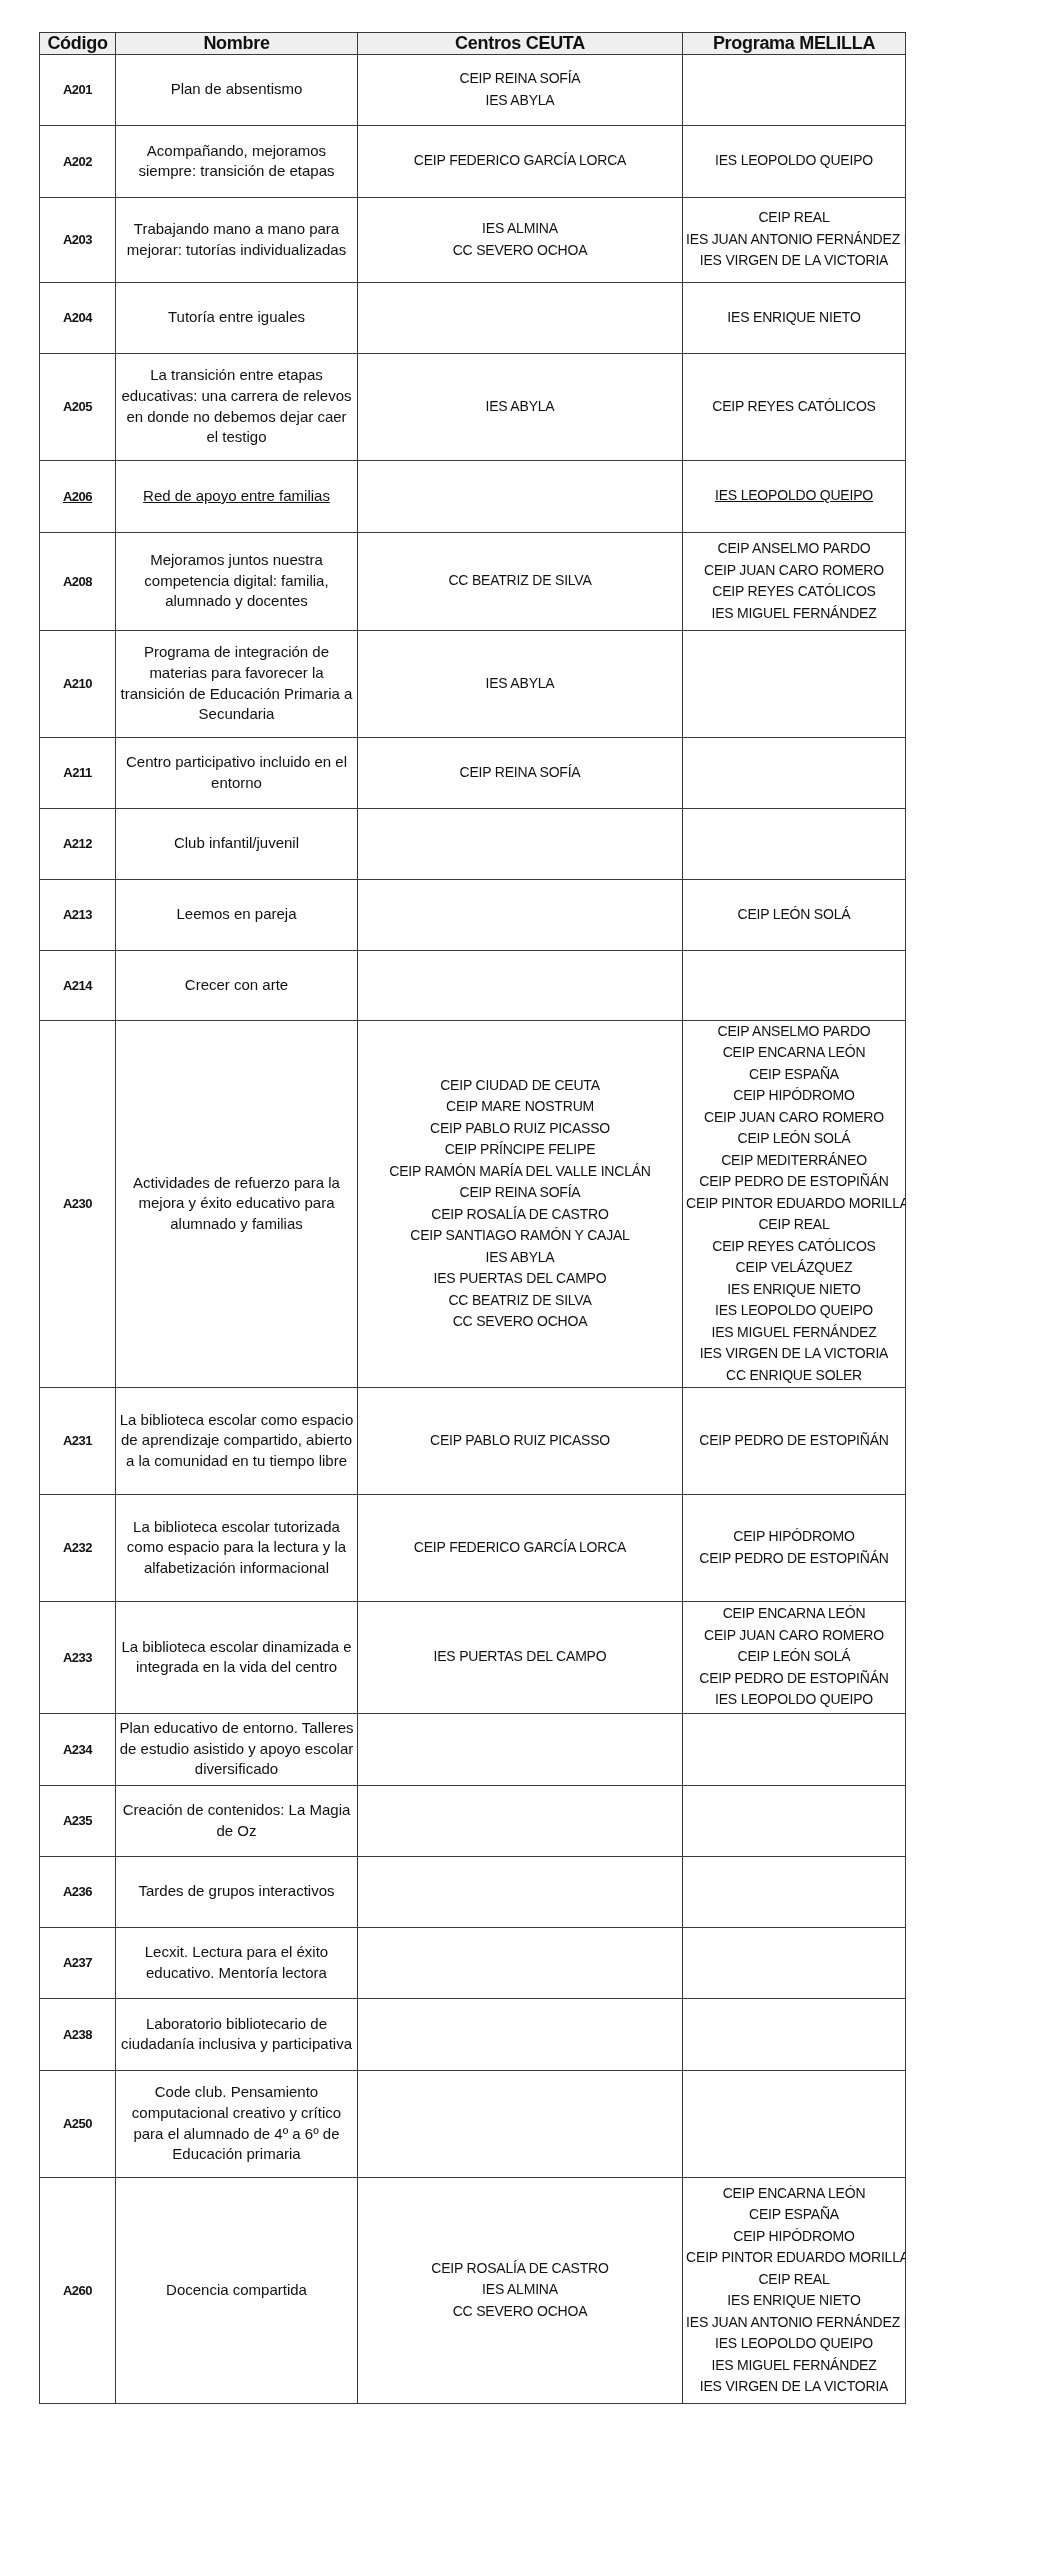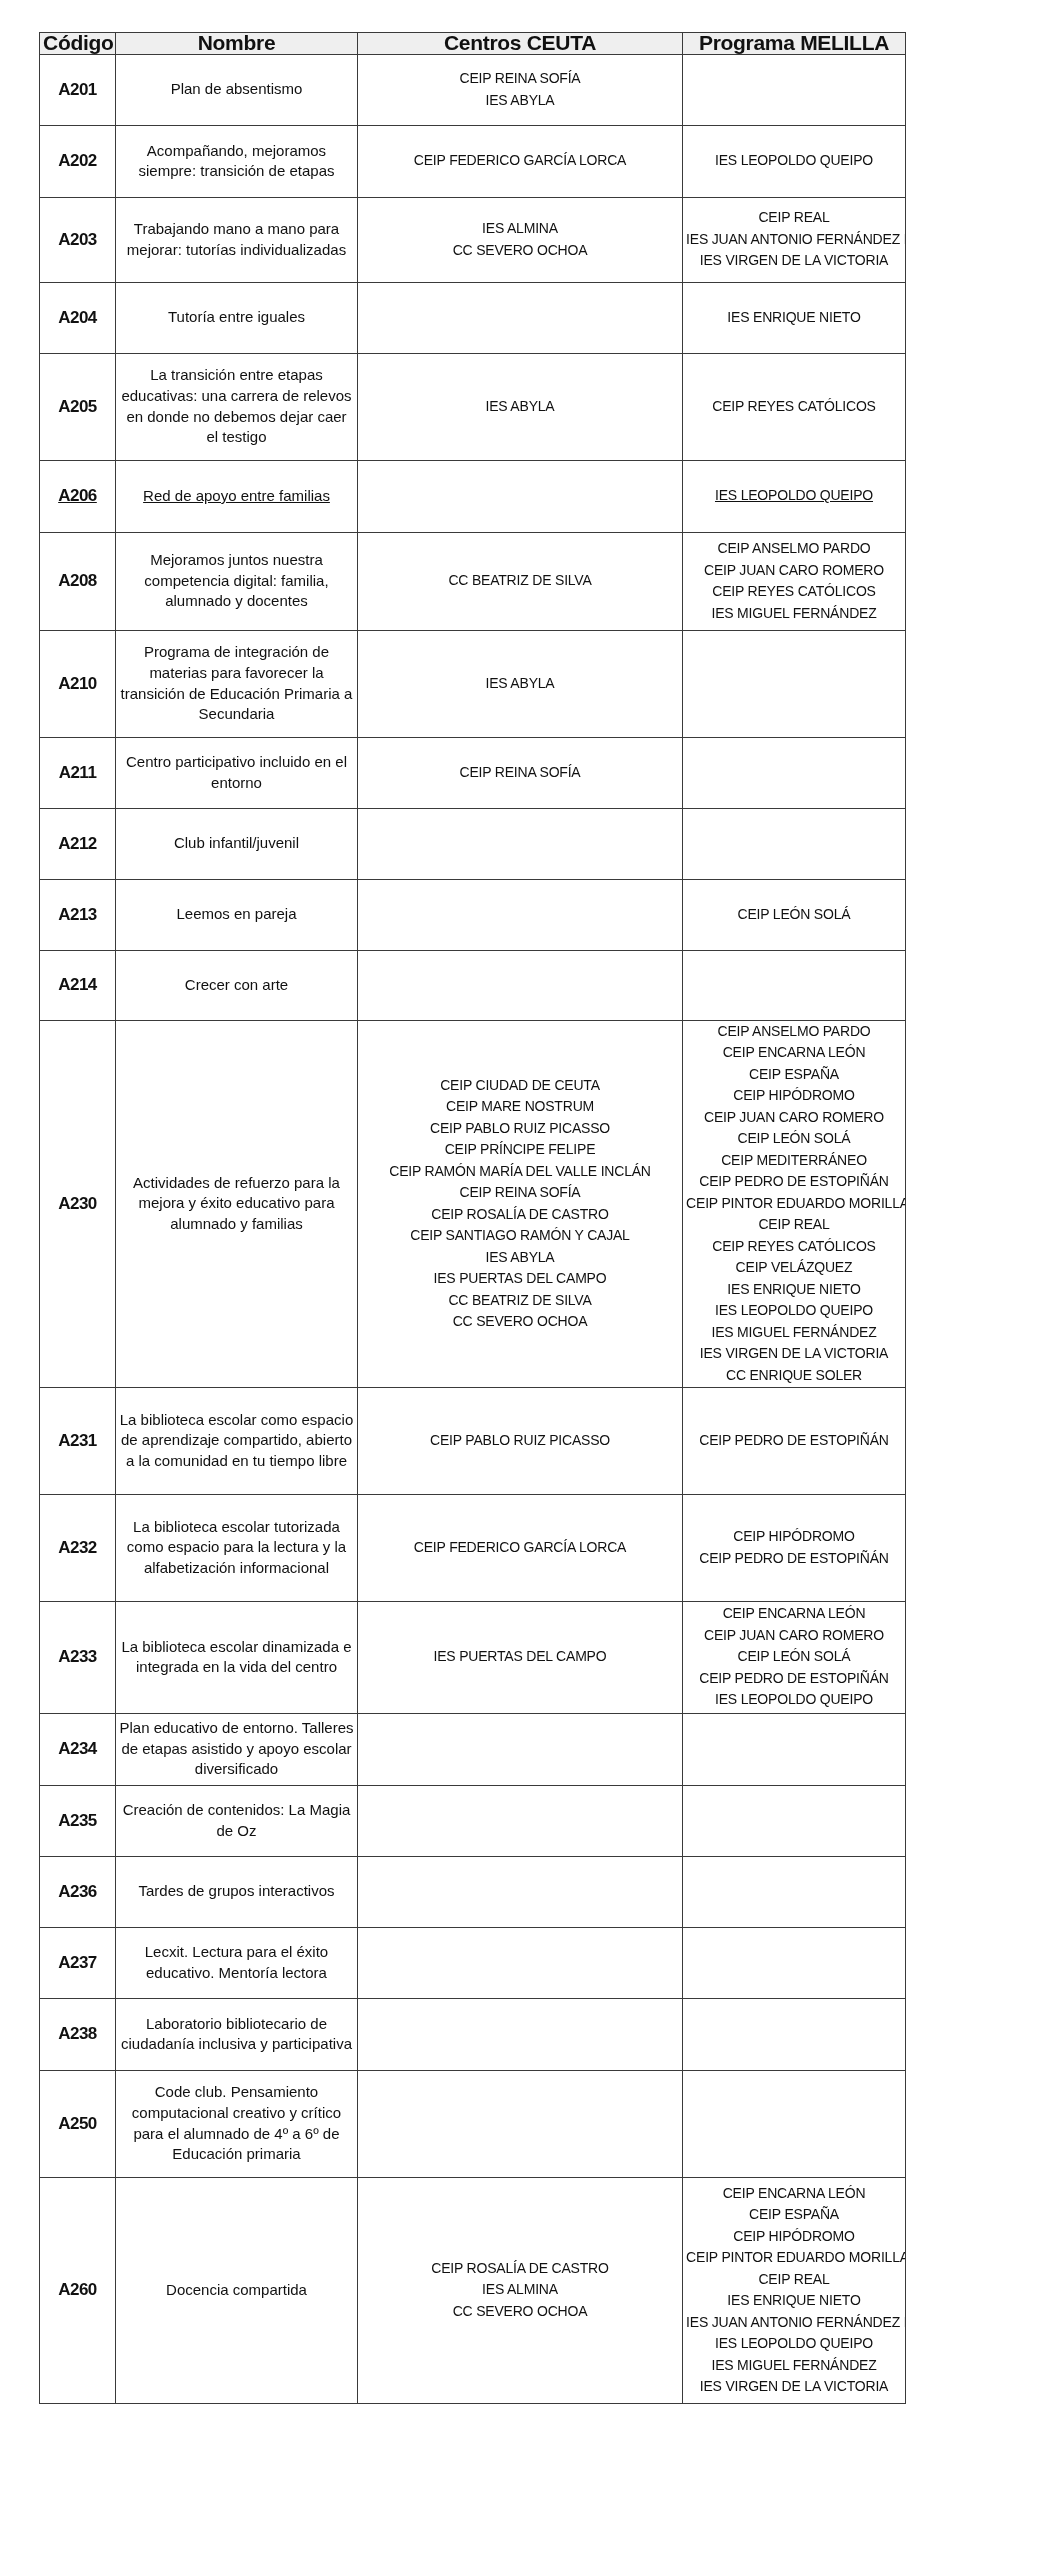--- a/index.html
+++ b/index.html
@@ -11,28 +11,28 @@
   }
   #tbl th, #tbl td {
     border: 1px solid #3a3a3a;
     text-align: center; vertical-align: middle;
     padding: 0 3.1px; box-sizing: border-box;
     overflow: hidden;
   }
   #tbl td { border-width: 0.8px 1px; }
   #tbl th {
     background: #efefef; font-weight: bold;
-    font-size: 21px; height: 16px; line-height: 20.6px;
+    font-size: 18px; height: 16px; line-height: 20.6px;
     letter-spacing: -0.3px;
   }
   .c-code { width: 76px; }
   .c-name { width: 242px; }
   .c-ceuta { width: 325px; }
   .c-mel { width: 223px; }
-  td.code { font-weight: bold; font-size: 17px; letter-spacing: -0.5px; }
+  td.code { font-weight: bold; font-size: 13px; letter-spacing: -0.5px; }
   td.name { font-size: 15px; line-height: 20.6px; }
   td.centers { font-size: 14px; line-height: 21.5px; letter-spacing: -0.2px; }
   td.centers div { white-space: nowrap; }
 </style>
 </head>
 <body>
 
 <table id="tbl">
   <colgroup>
     <col class="c-code">
@@ -223,21 +223,21 @@
     <td class="centers">
           <div>CEIP ENCARNA LEÓN</div>
           <div>CEIP JUAN CARO ROMERO</div>
           <div>CEIP LEÓN SOLÁ</div>
           <div>CEIP PEDRO DE ESTOPIÑÁN</div>
           <div>IES LEOPOLDO QUEIPO</div>
         </td>
   </tr>
       <tr style="height: 72px;">
     <td class="code">A234</td>
-    <td class="name">Plan educativo de entorno. Talleres de etapas asistido y apoyo escolar diversificado</td>
+    <td class="name">Plan educativo de entorno. Talleres de estudio asistido y apoyo escolar diversificado</td>
     <td class="centers"></td>
     <td class="centers"></td>
   </tr>
       <tr style="height: 71px;">
     <td class="code">A235</td>
     <td class="name">Creación de contenidos: La Magia de Oz</td>
     <td class="centers"></td>
     <td class="centers"></td>
   </tr>
       <tr style="height: 71px;">

